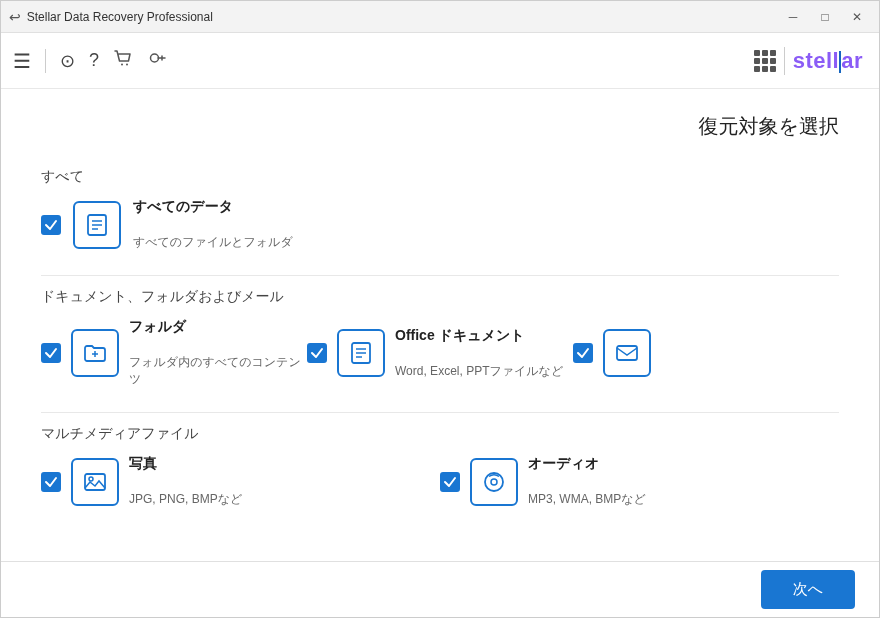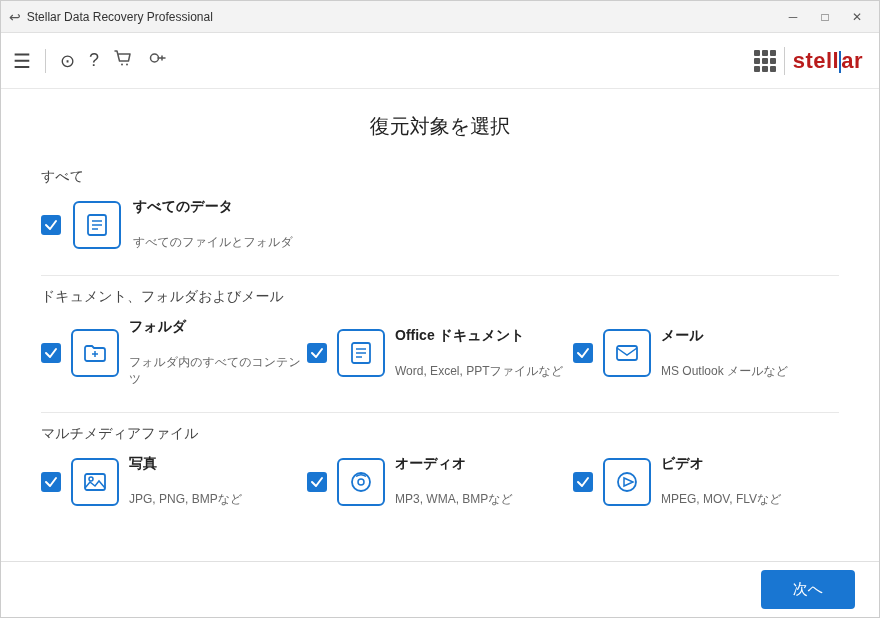--- a/index.html
+++ b/index.html
@@ -108,38 +108,38 @@
       border-radius: 1px;
     }
     .logo-divider {
       width: 1px;
       height: 28px;
       background: #ccc;
     }
     .logo-text {
       font-size: 22px;
       font-weight: 600;
-      color: #b91c1c;
+      color: #8b5cf6;
       letter-spacing: 0.5px;
     }
     .logo-text span {
       display: inline-block;
       position: relative;
     }
 
     
     .main-content {
       flex: 1;
       padding: 24px 40px 16px 40px;
       overflow-y: auto;
       background: #fff;
     }
 
     .page-title {
-      text-align: center;
+      text-align: right;
       font-size: 20px;
       font-weight: 500;
       color: #222;
       margin-bottom: 28px;
     }
 
     .section-label {
       font-size: 14px;
       color: #444;
       margin-bottom: 12px;
@@ -379,24 +379,20 @@
           <svg viewBox="0 0 14 14" fill="none">
               <polyline points="2,7 6,11 12,3" stroke="white" stroke-width="2" stroke-linecap="round" stroke-linejoin="round"></polyline>
             </svg>
         </div>
         <div class="icon-box">
           <svg viewBox="0 0 28 28" fill="none" width="28" height="28">
             <rect x="4" y="7" width="20" height="14" rx="2" stroke="#1976d2" stroke-width="1.8" fill="none"></rect>
             <polyline points="4,9 14,16 24,9" stroke="#1976d2" stroke-width="1.5" fill="none"></polyline>
           </svg>
         </div>
-        <div class="item-text-wrap">
-          <span class="item-title">メール</span>
-          <span class="item-subtitle">MS Outlook メールなど</span>
-        </div>
       </div>
     </div>
   </div>
 
   <div class="section-separator"></div>
 
   <div class="category-section">
     <div class="section-label">マルチメディアファイル</div>
     <div class="items-row">
 
@@ -431,36 +427,19 @@
             <circle cx="14" cy="14" r="3" stroke="#1976d2" stroke-width="1.5" fill="none"></circle>
             <path d="M9 8.5 Q14 5 19 8.5" stroke="#1976d2" stroke-width="1.5" fill="none"></path>
           </svg>
         </div>
         <div class="item-text-wrap">
           <span class="item-title">オーディオ</span>
           <span class="item-subtitle">MP3, WMA, BMPなど</span>
         </div>
       </div>
 
-      <div class="item-entry">
-        <div class="checkbox-wrap">
-          <svg viewBox="0 0 14 14" fill="none">
-              <polyline points="2,7 6,11 12,3" stroke="white" stroke-width="2" stroke-linecap="round" stroke-linejoin="round"></polyline>
-            </svg>
-        </div>
-        <div class="icon-box">
-          <svg viewBox="0 0 28 28" fill="none" width="28" height="28">
-            <circle cx="14" cy="14" r="9" stroke="#1976d2" stroke-width="1.8" fill="none"></circle>
-            <polygon points="11,10 11,18 20,14" stroke="#1976d2" stroke-width="1.5" fill="none"></polygon>
-          </svg>
-        </div>
-        <div class="item-text-wrap">
-          <span class="item-title">ビデオ</span>
-          <span class="item-subtitle">MPEG, MOV, FLVなど</span>
-        </div>
-      </div>
     </div>
   </div>
 </div>
 
 <div class="footer">
   <button class="next-btn">次へ</button>
 </div>
 
 </body></html>

